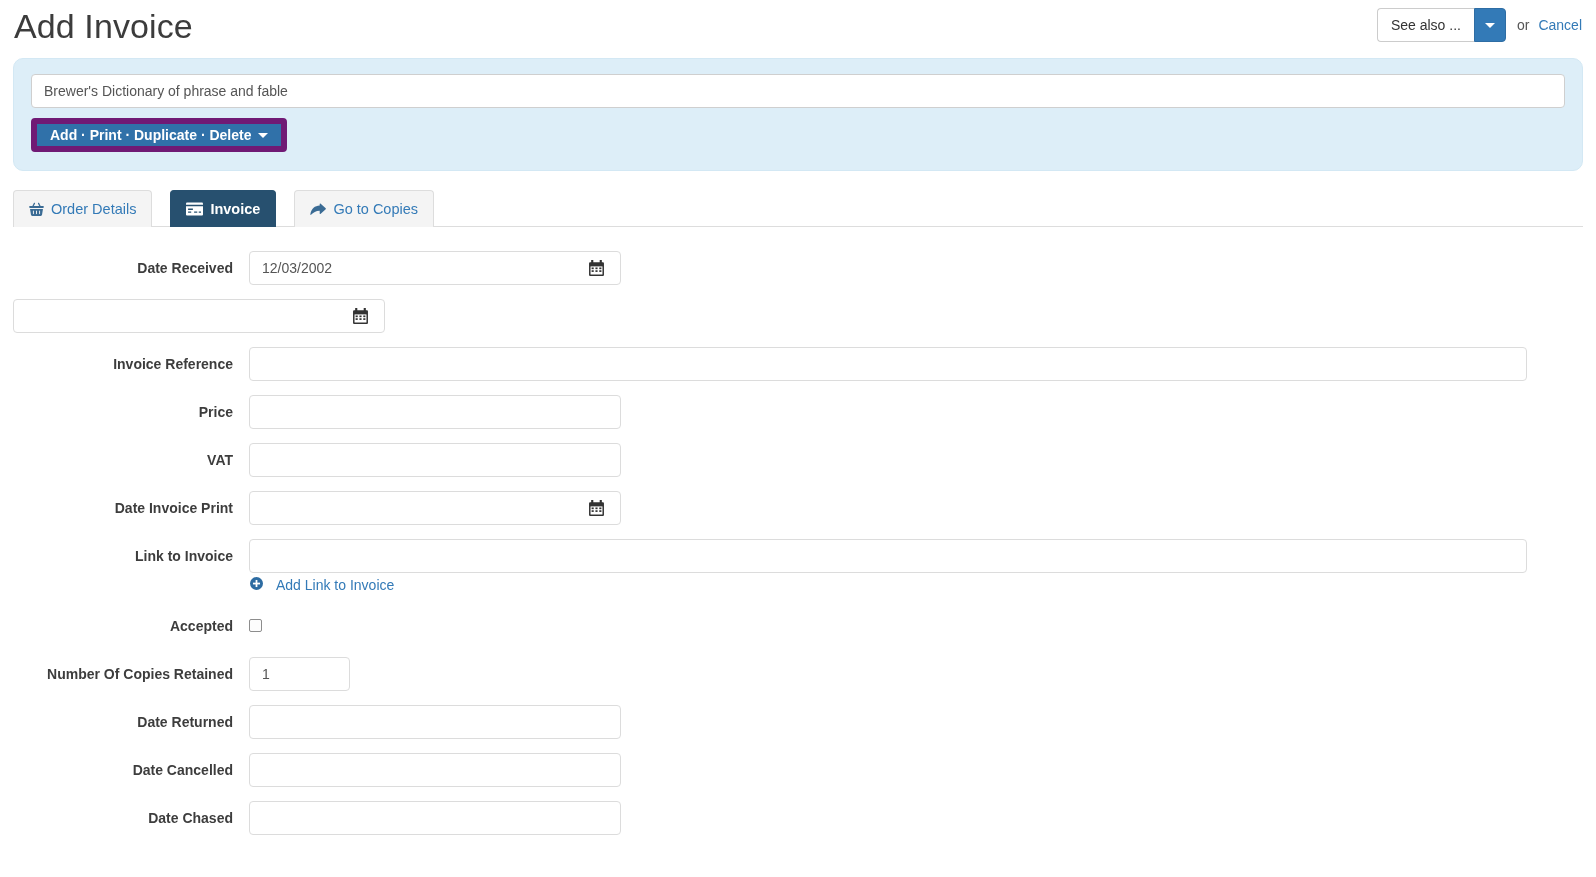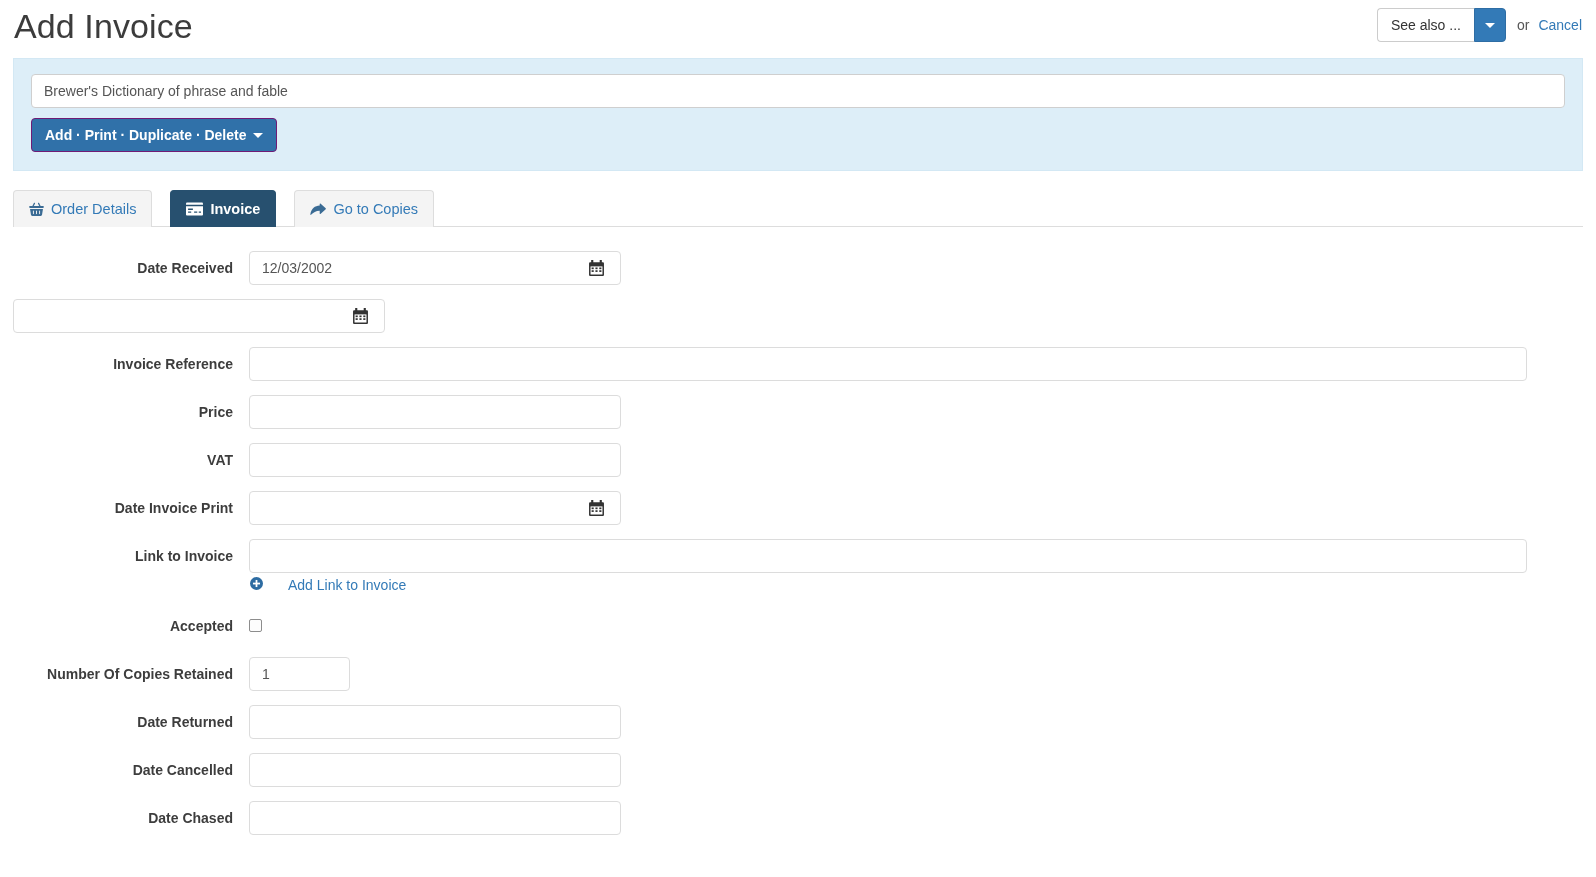--- a/index.html
+++ b/index.html
@@ -75,41 +75,41 @@
     color: #337ab7;
     text-decoration: none;
     cursor: pointer;
   }
 
   
   .search-panel {
     margin: 0 13px;
     background: #ddeef8;
     border: 1px solid #d3e8f4;
-    border-radius: 0;
+    border-radius: 10px;
     padding: 15px 17px 14px 17px;
     height: 113px;
   }
   .search-input {
     display: block;
     width: 100%;
     height: 34px;
     border: 1px solid #cfcfcf;
     border-radius: 4px;
     background: #ffffff;
     font-size: 14px;
     color: #555555;
     padding: 0 12px;
     font-family: "Liberation Sans", sans-serif;
     outline: none;
   }
   .btn-primary-actions {
     margin-top: 10px;
     background: #3071a9;
-    border: 1px solid #701a75;
+    border: 6px solid #701a75;
     border-radius: 4px;
     color: #ffffff;
     font-size: 14px;
     font-weight: bold;
     padding: 0 13px;
     height: 34px;
     line-height: 32px;
     display: inline-flex;
     align-items: center;
     gap: 7px;
@@ -191,21 +191,21 @@
     left: 340px;
     top: 9px;
     width: 15px; height: 16px;
     pointer-events: none;
   }
   .add-link-row { margin: -4px 0 16px 0; display: flex; }
   .add-link-spacer { width: 236px; flex: 0 0 236px; }
   .add-link {
     display: inline-flex;
     align-items: center;
-    gap: 25px;
+    gap: 13px;
     font-size: 14px;
     color: #337ab7;
     text-decoration: none;
     cursor: pointer;
     padding-left: 1px;
   }
   .checkbox-box {
     width: 13px; height: 13px;
     border: 1px solid #8d8d8d;
     border-radius: 2px;

